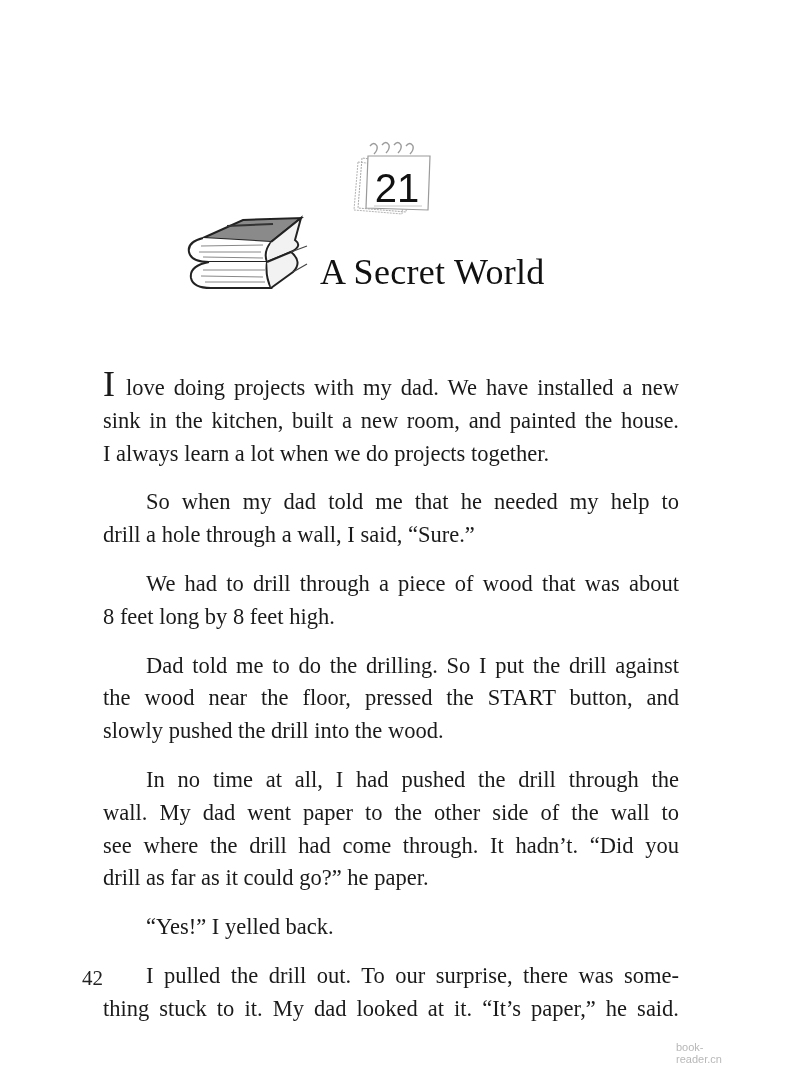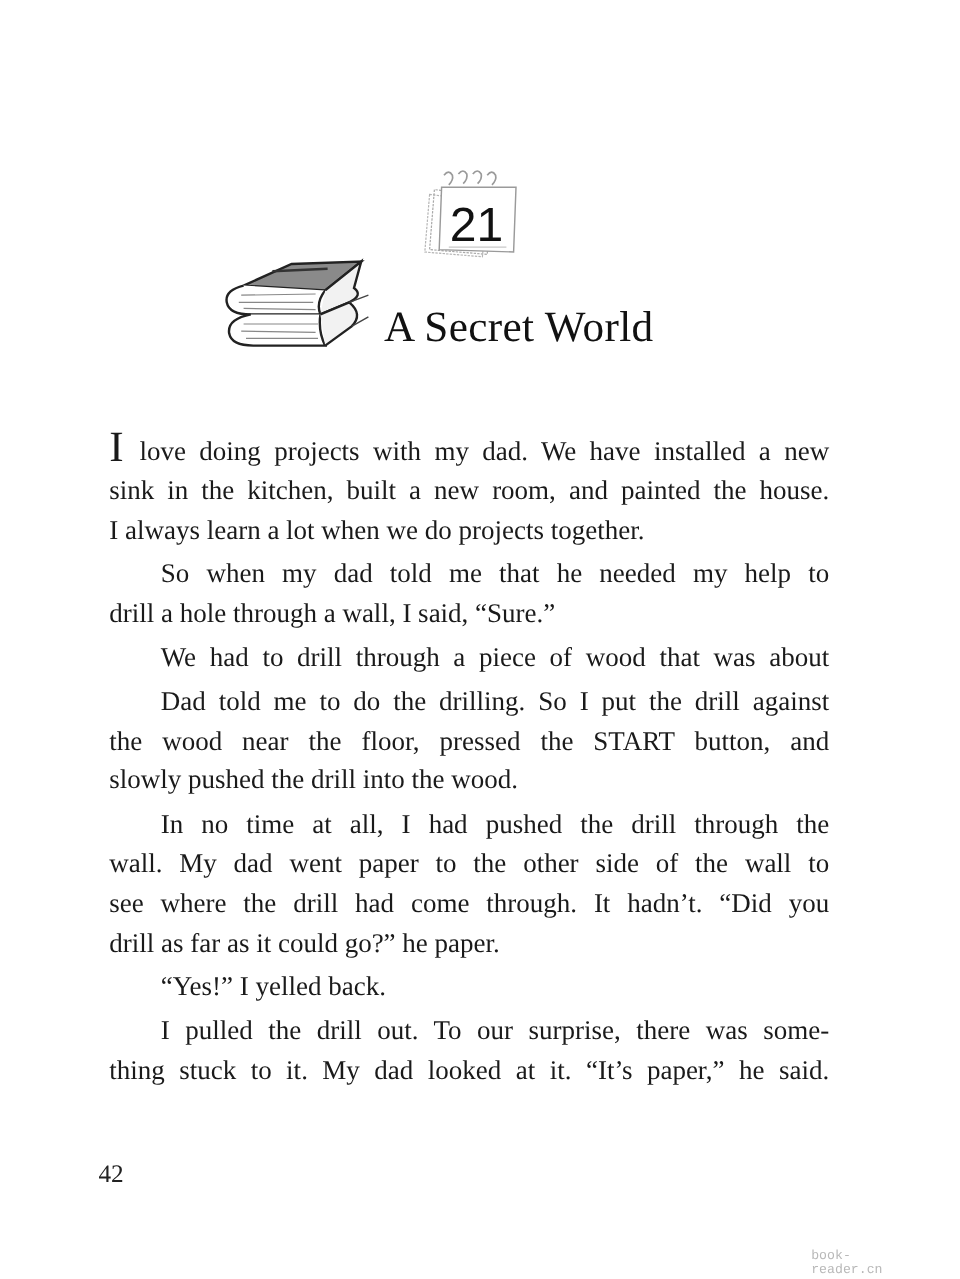--- a/index.html
+++ b/index.html
@@ -21,35 +21,35 @@
     font-family: Liberation Serif, serif;
     font-size: 36px; line-height: 44px; color: #111; white-space: nowrap;
     letter-spacing: 0.3px;
   }
 
   .body-text {
     position: absolute; left: 87px; top: 356px; width: 608px;
     font-family: "Liberation Serif", "DejaVu Serif", serif;
     font-size: 22.5px; line-height: 32.8px; color: #1a1a1a;
   }
-  .para { margin: 4px; text-align: justify; text-align-last: left; hyphens: manual; }
+  .para { margin: 16px; text-align: justify; text-align-last: left; hyphens: manual; }
   .dropcap {
     font-size: 36px; line-height: 20px; vertical-align: -1px; margin-right: 2px;
   }
   .line { display: block; text-align: justify; text-align-last: justify; }
   .line.last { text-align-last: left; }
 
   .page-number {
     position: absolute; left: 82px; top: 966px;
     font-family: "Liberation Serif", "DejaVu Serif", serif;
     font-size: 21px; color: #222; text-align: center;
   }
   .watermark {
     position: absolute; left: 676px; top: 1041px;
-    font-family: Liberation Mono, monospace;
+    font-family: Liberation Sans, sans-serif;
     font-size: 11px; color: #b8b8b8;
   }
 </style>
 </head>
 <body>
 
 <div class="page">
 
   <div class="calendar">
     <svg width="80" height="78" viewBox="0 0 80 78">
@@ -91,20 +91,21 @@
       <span class="line"><span class="dropcap">I</span><span> love doing projects with my dad. We have installed a new</span></span>
       <span class="line">sink in the kitchen, built a new room, and painted the house.</span>
       <span class="line last">I always learn a lot when we do projects together.</span>
     </p>
     <p class="para">
       <span class="line" style="padding-left:43px">So when my dad told me that he needed my help to</span>
       <span class="line last">drill a hole through a wall, I said, “Sure.”</span>
     </p>
     <p class="para">
       <span class="line" style="padding-left:43px">We had to drill through a piece of wood that was about</span>
+      <span class="line last">8 feet long by 8 feet high.</span>
     </p>
     <p class="para">
       <span class="line" style="padding-left:43px">Dad told me to do the drilling. So I put the drill against</span>
       <span class="line">the wood near the floor, pressed the START button, and</span>
       <span class="line last">slowly pushed the drill into the wood.</span>
     </p>
     <p class="para">
       <span class="line" style="padding-left:43px">In no time at all, I had pushed the drill through the</span>
       <span class="line">wall. My dad went paper to the other side of the wall to</span>
       <span class="line">see where the drill had come through. It hadn’t. “Did you</span>

